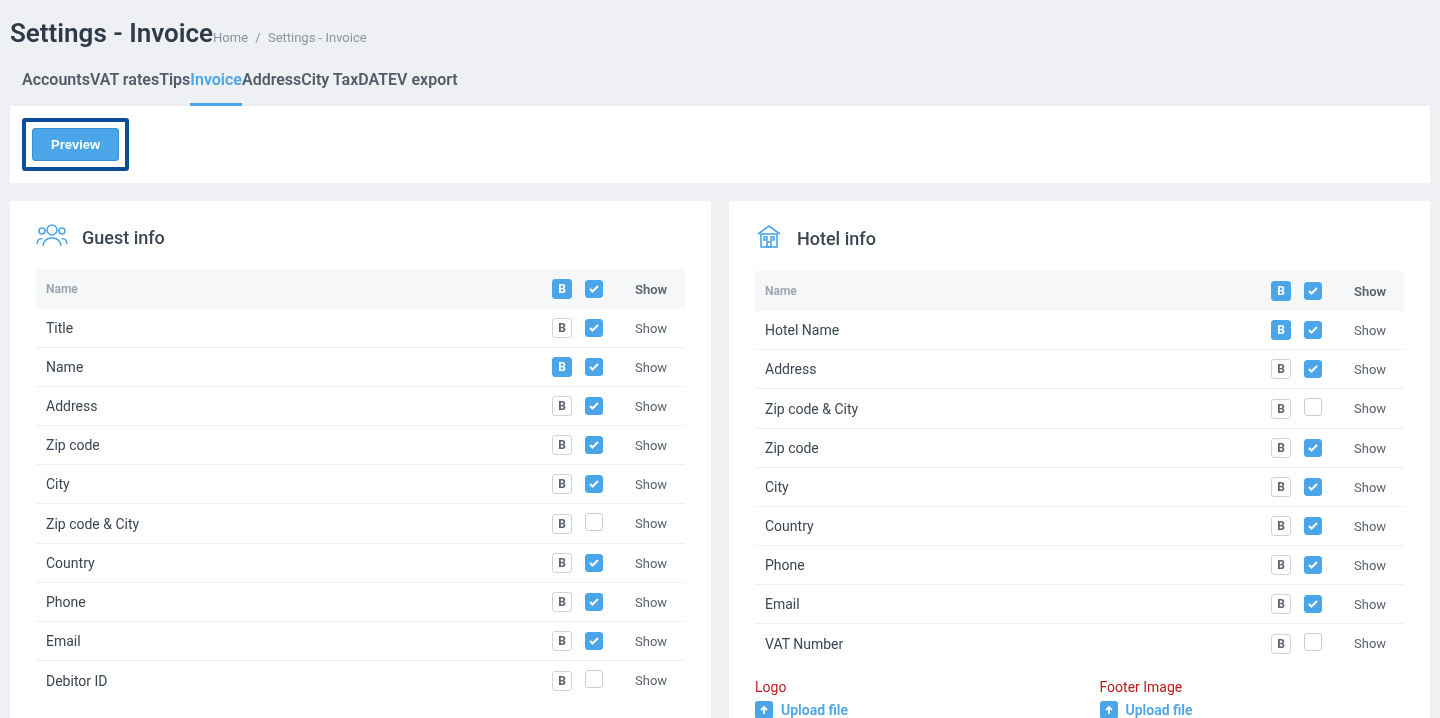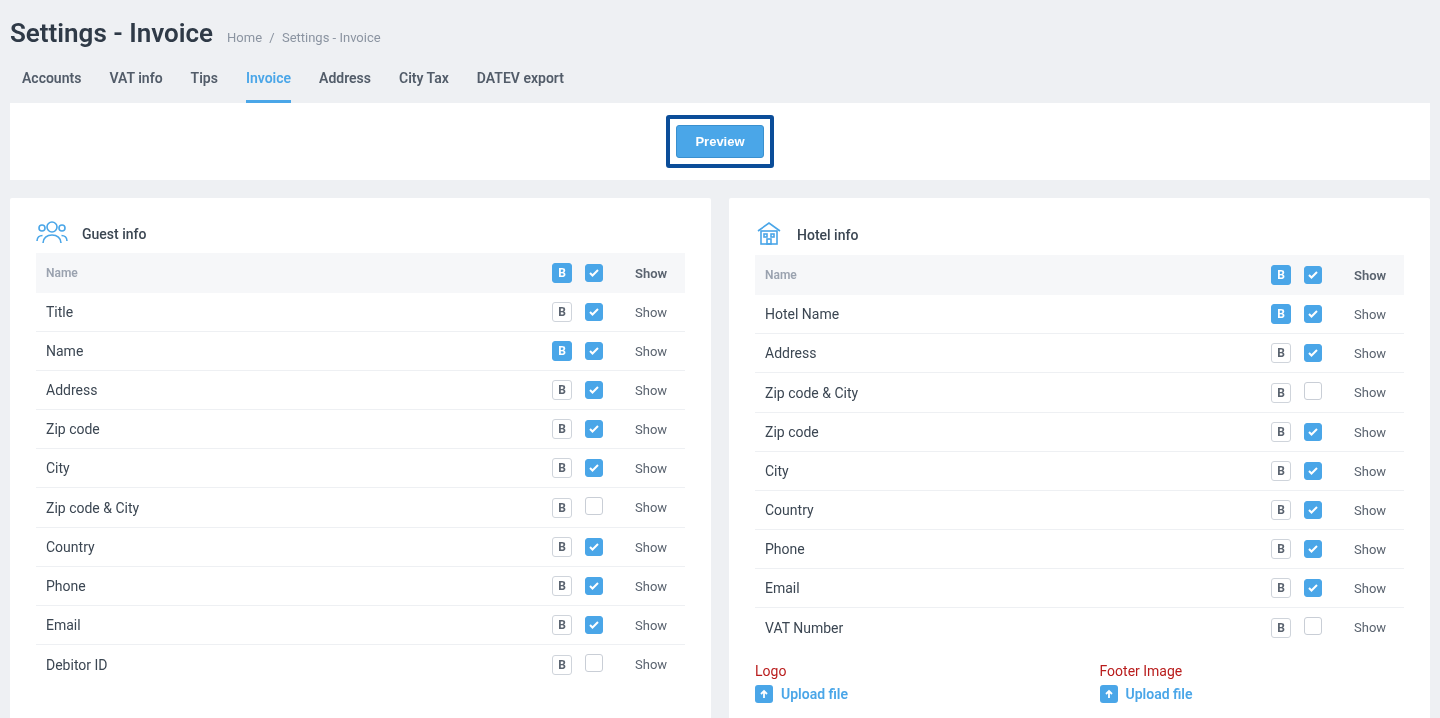--- a/index.html
+++ b/index.html
@@ -16,35 +16,35 @@
   * { box-sizing: border-box; }
   body {
     margin: 0;
     font-family: -apple-system, BlinkMacSystemFont, "Segoe UI", Roboto, Arial, sans-serif;
     background: var(--bg);
     color: var(--text-dark);
     font-size: 14px;
     width: 1440px;
   }
   .header-area { padding: 18px 10px 0 10px; }
-  .title-row { display: flex; align-items: baseline; gap: 14px; }
+  .title-row { display: flex; align-items: baseline; }
   h1 { margin: 0; font-size: 26px; font-weight: 600; color: #2f3a47; }
   .bc { color: var(--text-gray); font-size: 13px; }
   .bc .bc-item { cursor: pointer; }
   .bc-sep { margin: 0 4px; }
 
-  .tabs { display: flex; gap: 28px; padding: 22px 12px 0 12px; font-size: 14px; font-weight: 600; color: #525c69; }
+  .tabs { display: flex; padding: 22px 12px 0 12px; font-size: 16px; font-weight: 600; color: #525c69; }
   .tab { padding-bottom: 14px; cursor: pointer; }
   .tab.active { color: var(--blue); border-bottom: 3px solid var(--blue); }
 
   .preview-bar {
     margin: 0 10px;
     background: var(--panel);
     display:flex;
-    justify-content:center;
+    justify-content:flex-start;
     padding: 12px 12px;
   }
   .preview-outer {
     border: 4px solid var(--blue-deep);
     border-radius: 3px;
     padding: 6px;
     display:inline-block;
   }
   .preview-btn {
     background: #4aa6e8;
@@ -61,21 +61,21 @@
     display:flex;
     gap: 18px;
     padding: 18px 10px 10px 10px;
   }
   .card {
     background: var(--panel);
     flex: 1;
     border-radius: 2px;
     padding: 22px 26px;
   }
-  .card-title { display:flex; align-items:center; gap:14px; font-size:14px; font-weight:500; color:#3b4652; margin-bottom: 6px;}
+  .card-title { display:flex; align-items:center; gap:14px; font-size:18px; font-weight:500; color:#3b4652; margin-bottom: 18px;}
   .card-title svg { color: var(--blue); }
 
   table { width:100%; border-collapse: collapse; }
   thead th {
     background: var(--head-bg);
     text-align:left;
     font-size: 12px;
     font-weight:600;
     color: #9aa2af;
     padding: 10px 10px;
@@ -140,21 +140,21 @@
     <h1>Settings - Invoice</h1>
     <span class="bc">
       <span class="bc-item">Home</span>
       <span class="bc-sep">/</span>
       <span class="bc-item">Settings - Invoice</span>
     </span>
   </div>
 
   <div class="tabs" id="tabs">
       <div class="tab">Accounts</div>
-      <div class="tab">VAT info</div>
+      <div class="tab">VAT rates</div>
       <div class="tab">Tips</div>
       <div class="tab active">Invoice</div>
       <div class="tab">Address</div>
       <div class="tab">City Tax</div>
       <div class="tab">DATEV export</div>
     </div>
 </div>
 
 <div class="preview-bar">
   <span class="preview-outer">

